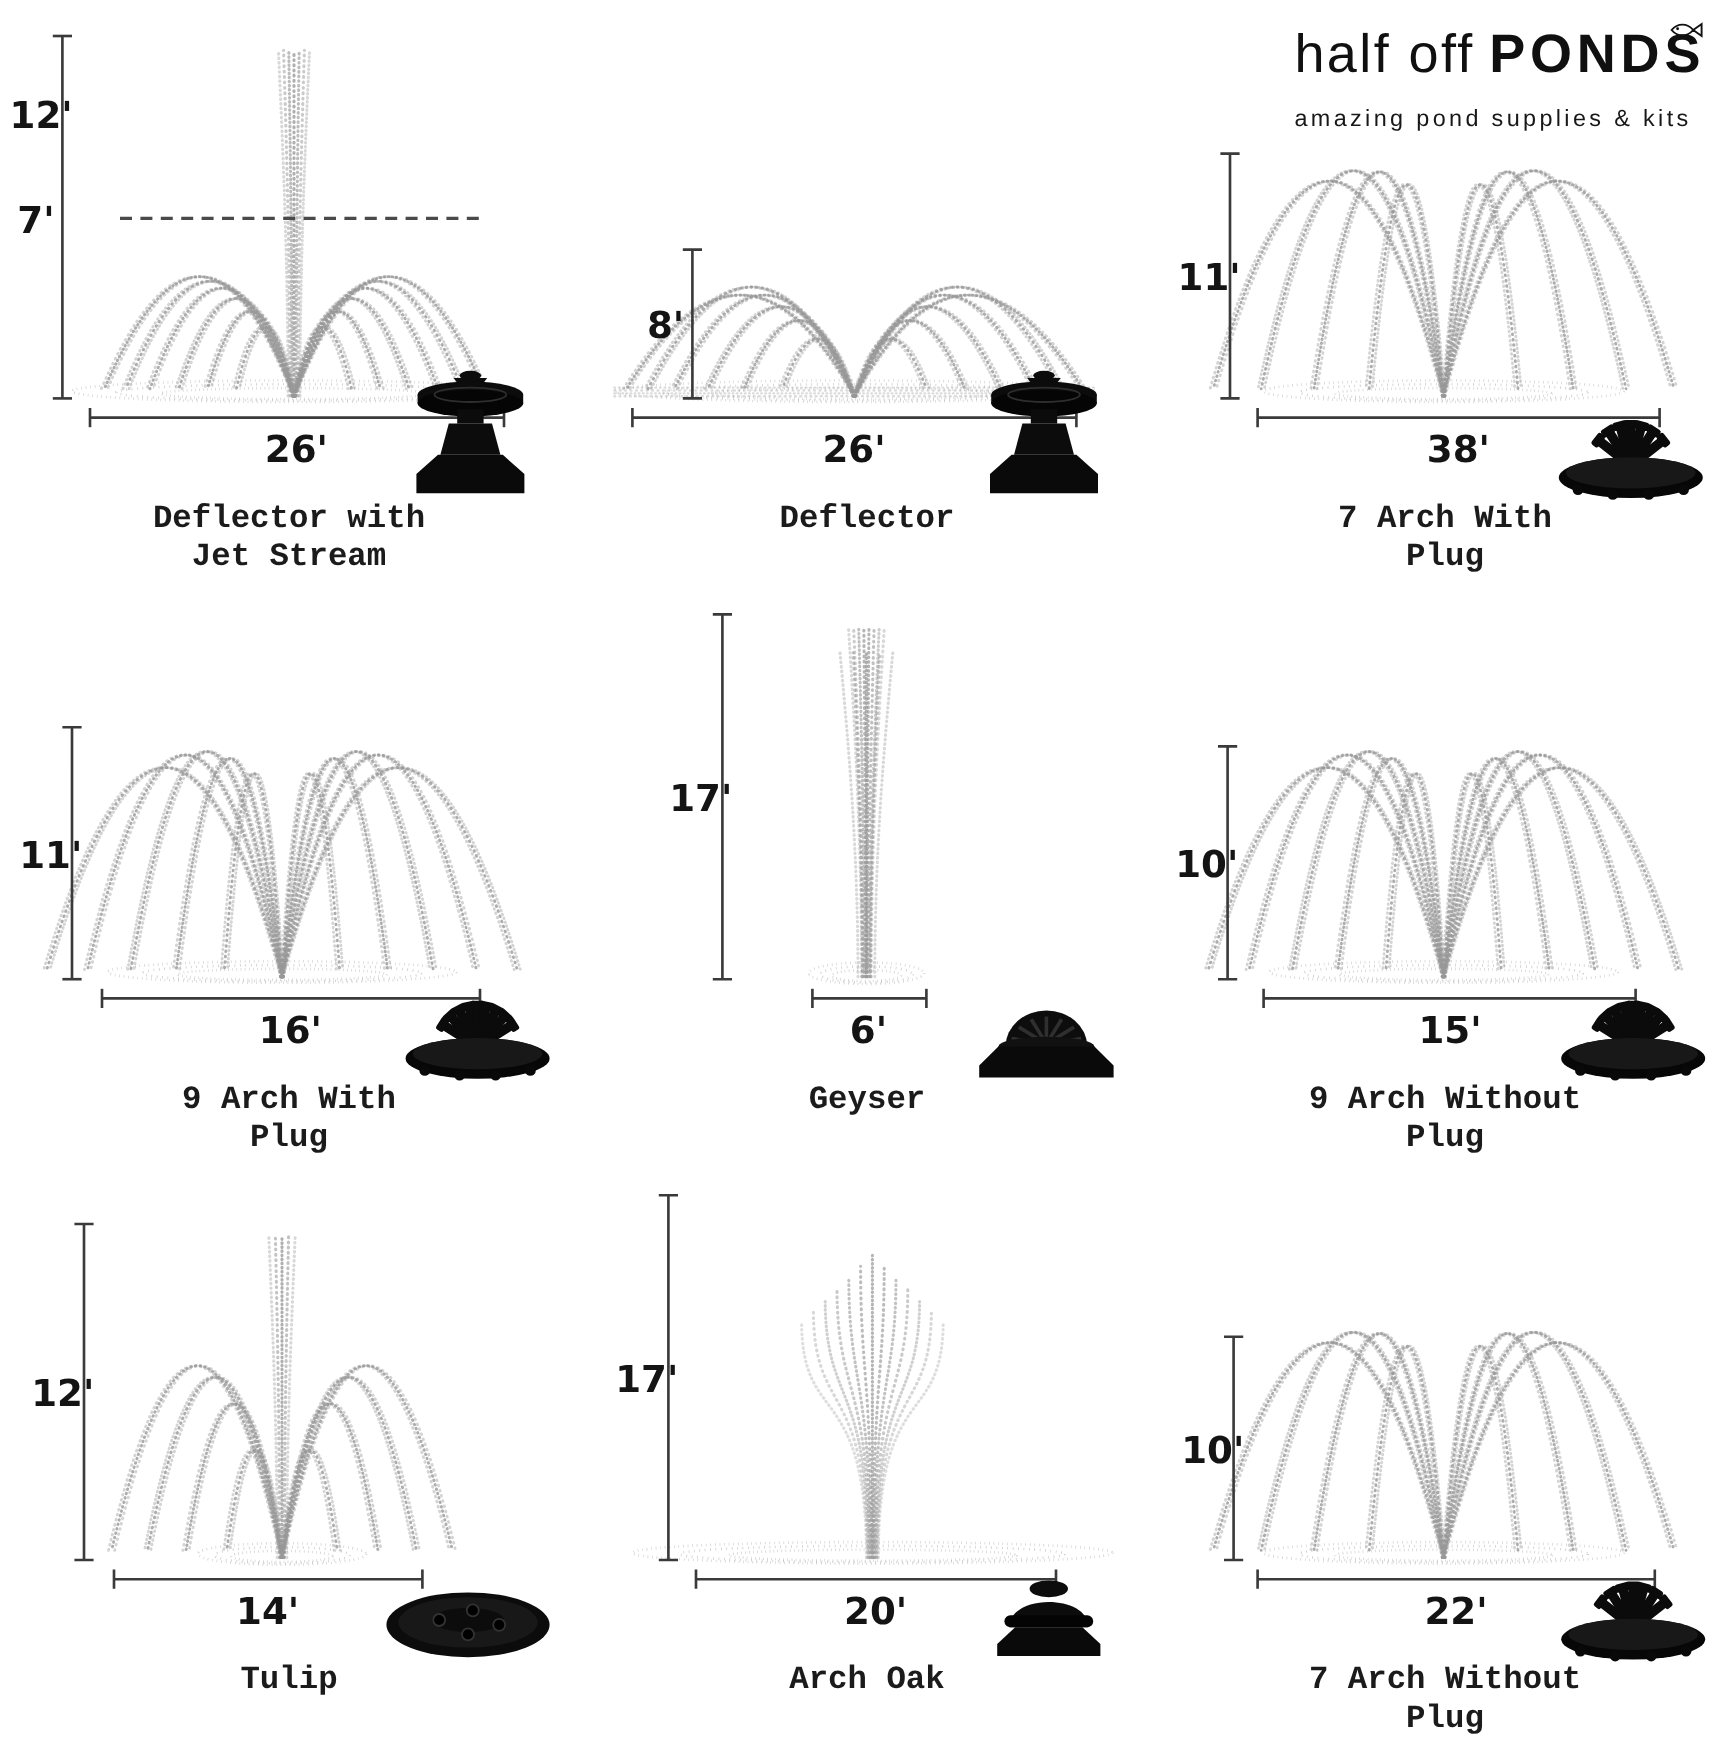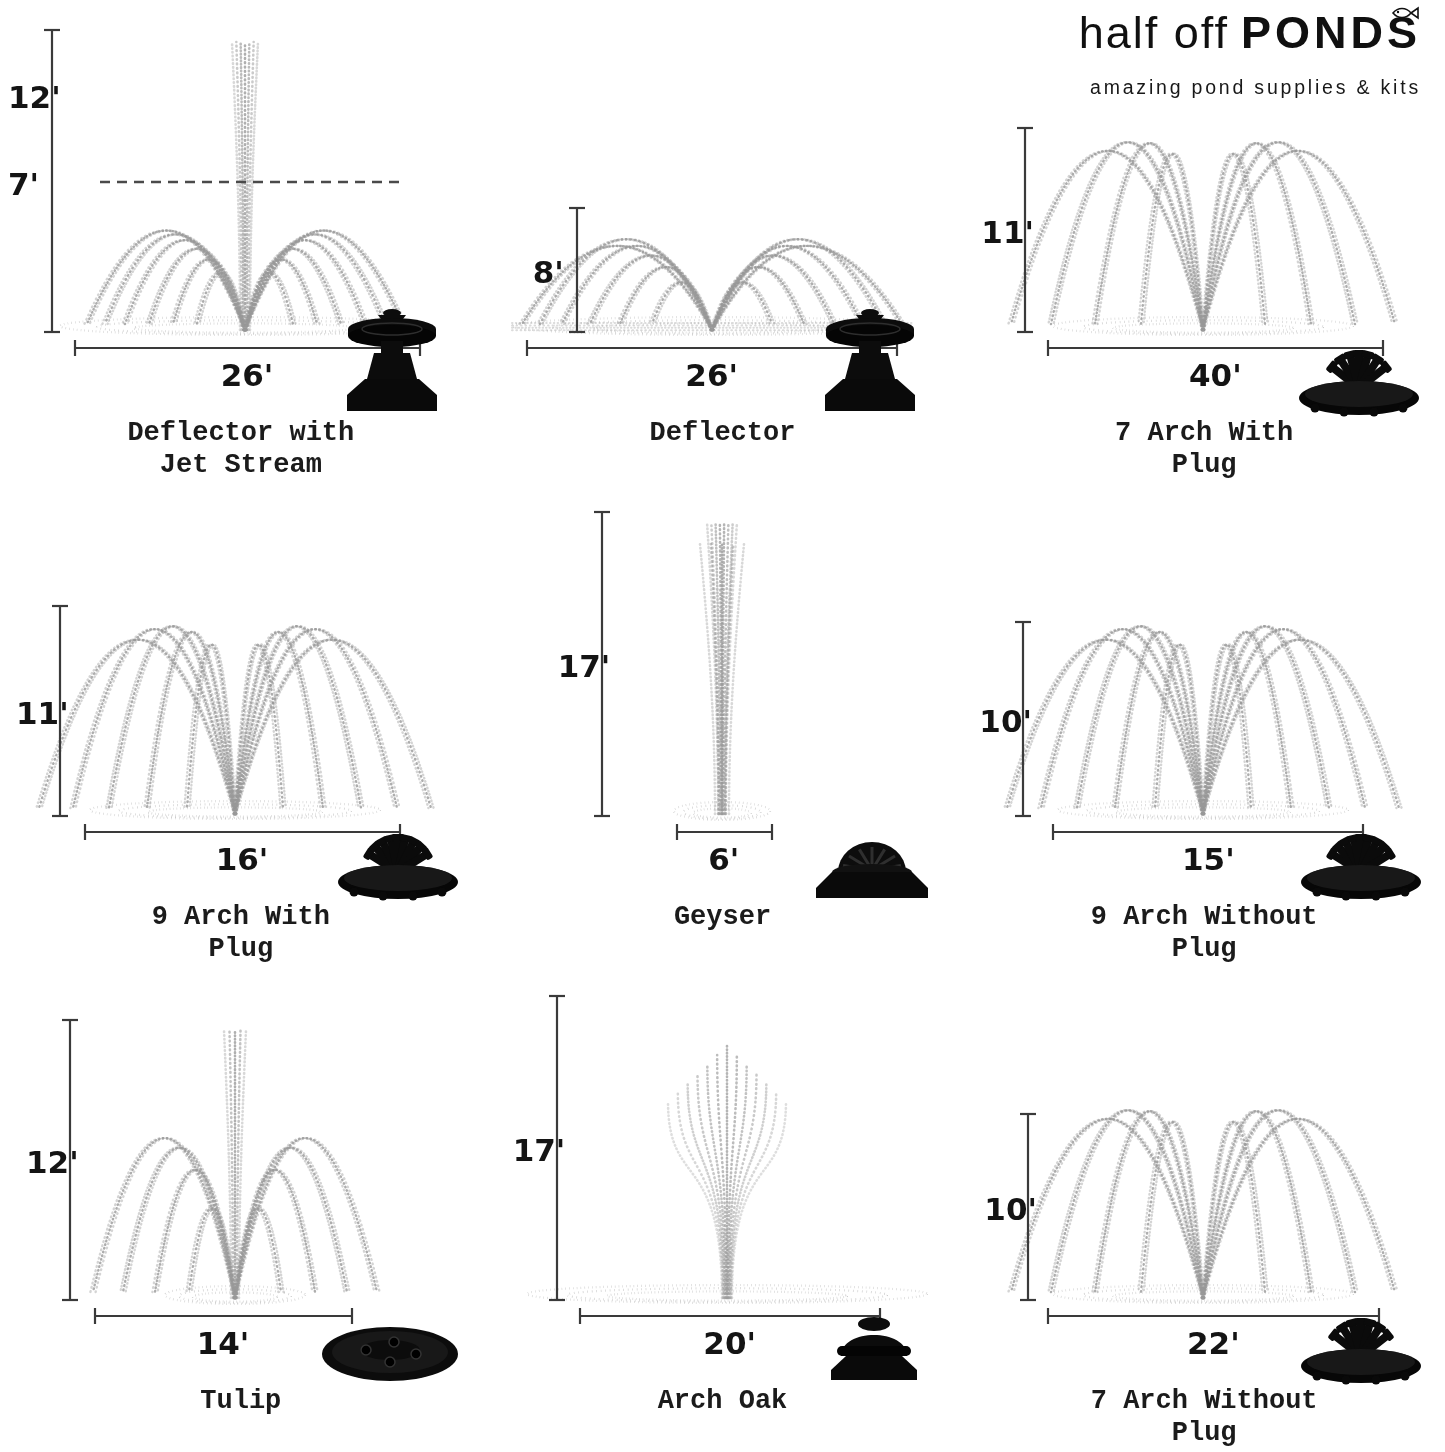--- a/index.html
+++ b/index.html
@@ -5,27 +5,27 @@
   *{box-sizing:border-box;margin:0;padding:0}
   html,body{background:#fff}
   body{width:1445px;height:1452px;position:relative;overflow:hidden;
        font-family:"Liberation Sans",sans-serif;color:#161616}
   .grid{position:absolute;inset:0;display:grid;
         grid-template-columns:repeat(3,1fr);grid-template-rows:repeat(3,484px)}
   .cell{position:relative}
   .art{display:block;width:481px;height:420px}
   .dim-label{position:absolute;font-weight:700;font-size:31px;color:#141414;
              font-family:"DejaVu Sans","Liberation Sans",sans-serif;line-height:1.1}
-  .dim-label.h{width:44px;text-align:left}
+  .dim-label.h{width:44px;text-align:center}
   .dim-label.w{width:110px;text-align:center}
   .name{position:absolute;left:0;right:0;top:418px;text-align:center;
         font-weight:700;font-size:27px;line-height:1.18;color:#1b1b1b;
         font-family:Liberation Mono, monospace}
   .name span{display:inline-block;max-width:252px}
-  header{position:absolute;top:8px;right:24px;text-align:right;z-index:5}
+  header{position:absolute;top:20px;right:24px;text-align:left;z-index:5}
   .logo-line{font-size:45px;color:#101010;white-space:nowrap;line-height:1.1}
   .logo-light{font-weight:300;letter-spacing:2px}
   .logo-bold{font-weight:800;letter-spacing:4px;margin-left:12px}
   .tagline{font-size:19.5px;letter-spacing:2.8px;color:#181818;margin-top:18px;white-space:nowrap}
   .fish{position:absolute;top:-4px;right:0}
 </style>
 </head>
 <body>
 
 <header>
@@ -260,21 +260,21 @@
           </g>
           <ellipse cx="0" cy="40" rx="60" ry="17" fill="#070707"></ellipse>
           <ellipse cx="0" cy="36" rx="54" ry="13" fill="#181818"></ellipse>
           <circle cx="-44" cy="50" r="4.5" fill="#090909"></circle>
           <circle cx="-15" cy="54" r="4.5" fill="#090909"></circle>
           <circle cx="15" cy="54" r="4.5" fill="#090909"></circle>
           <circle cx="44" cy="50" r="4.5" fill="#090909"></circle>
         </g>
       </svg>
     <div class="dim-label h" style="left:18px;top:215px">11'</div>
-    <div class="dim-label w" style="left:197px;top:358px">40'</div>
+    <div class="dim-label w" style="left:197px;top:358px">38'</div>
     <figcaption class="name"><span>7 Arch With Plug</span></figcaption>
   </figure>
 
   <figure class="cell">
     <svg class="art" viewBox="0 0 481 420">
         <g>
           <path d="M233.96,330 Q209.36,-6 184.4,324" fill="none" stroke="#989898" stroke-width="2.4" stroke-linecap="round" stroke-dasharray="0.5 3.3" opacity="0.42"></path>
           <path d="M235,330 Q211.96,-6 187,324" fill="none" stroke="#989898" stroke-width="2.4" stroke-linecap="round" stroke-dasharray="0.6 3.9" opacity="0.8"></path>
           <path d="M236.04,330 Q214.56,-6 189.6,324" fill="none" stroke="#989898" stroke-width="2.4" stroke-linecap="round" stroke-dasharray="0.5 2.9" opacity="0.42"></path>
           <path d="M233.96,330 Q255.44,-6 280.4,324" fill="none" stroke="#989898" stroke-width="2.4" stroke-linecap="round" stroke-dasharray="0.5 3.3" opacity="0.42"></path>

